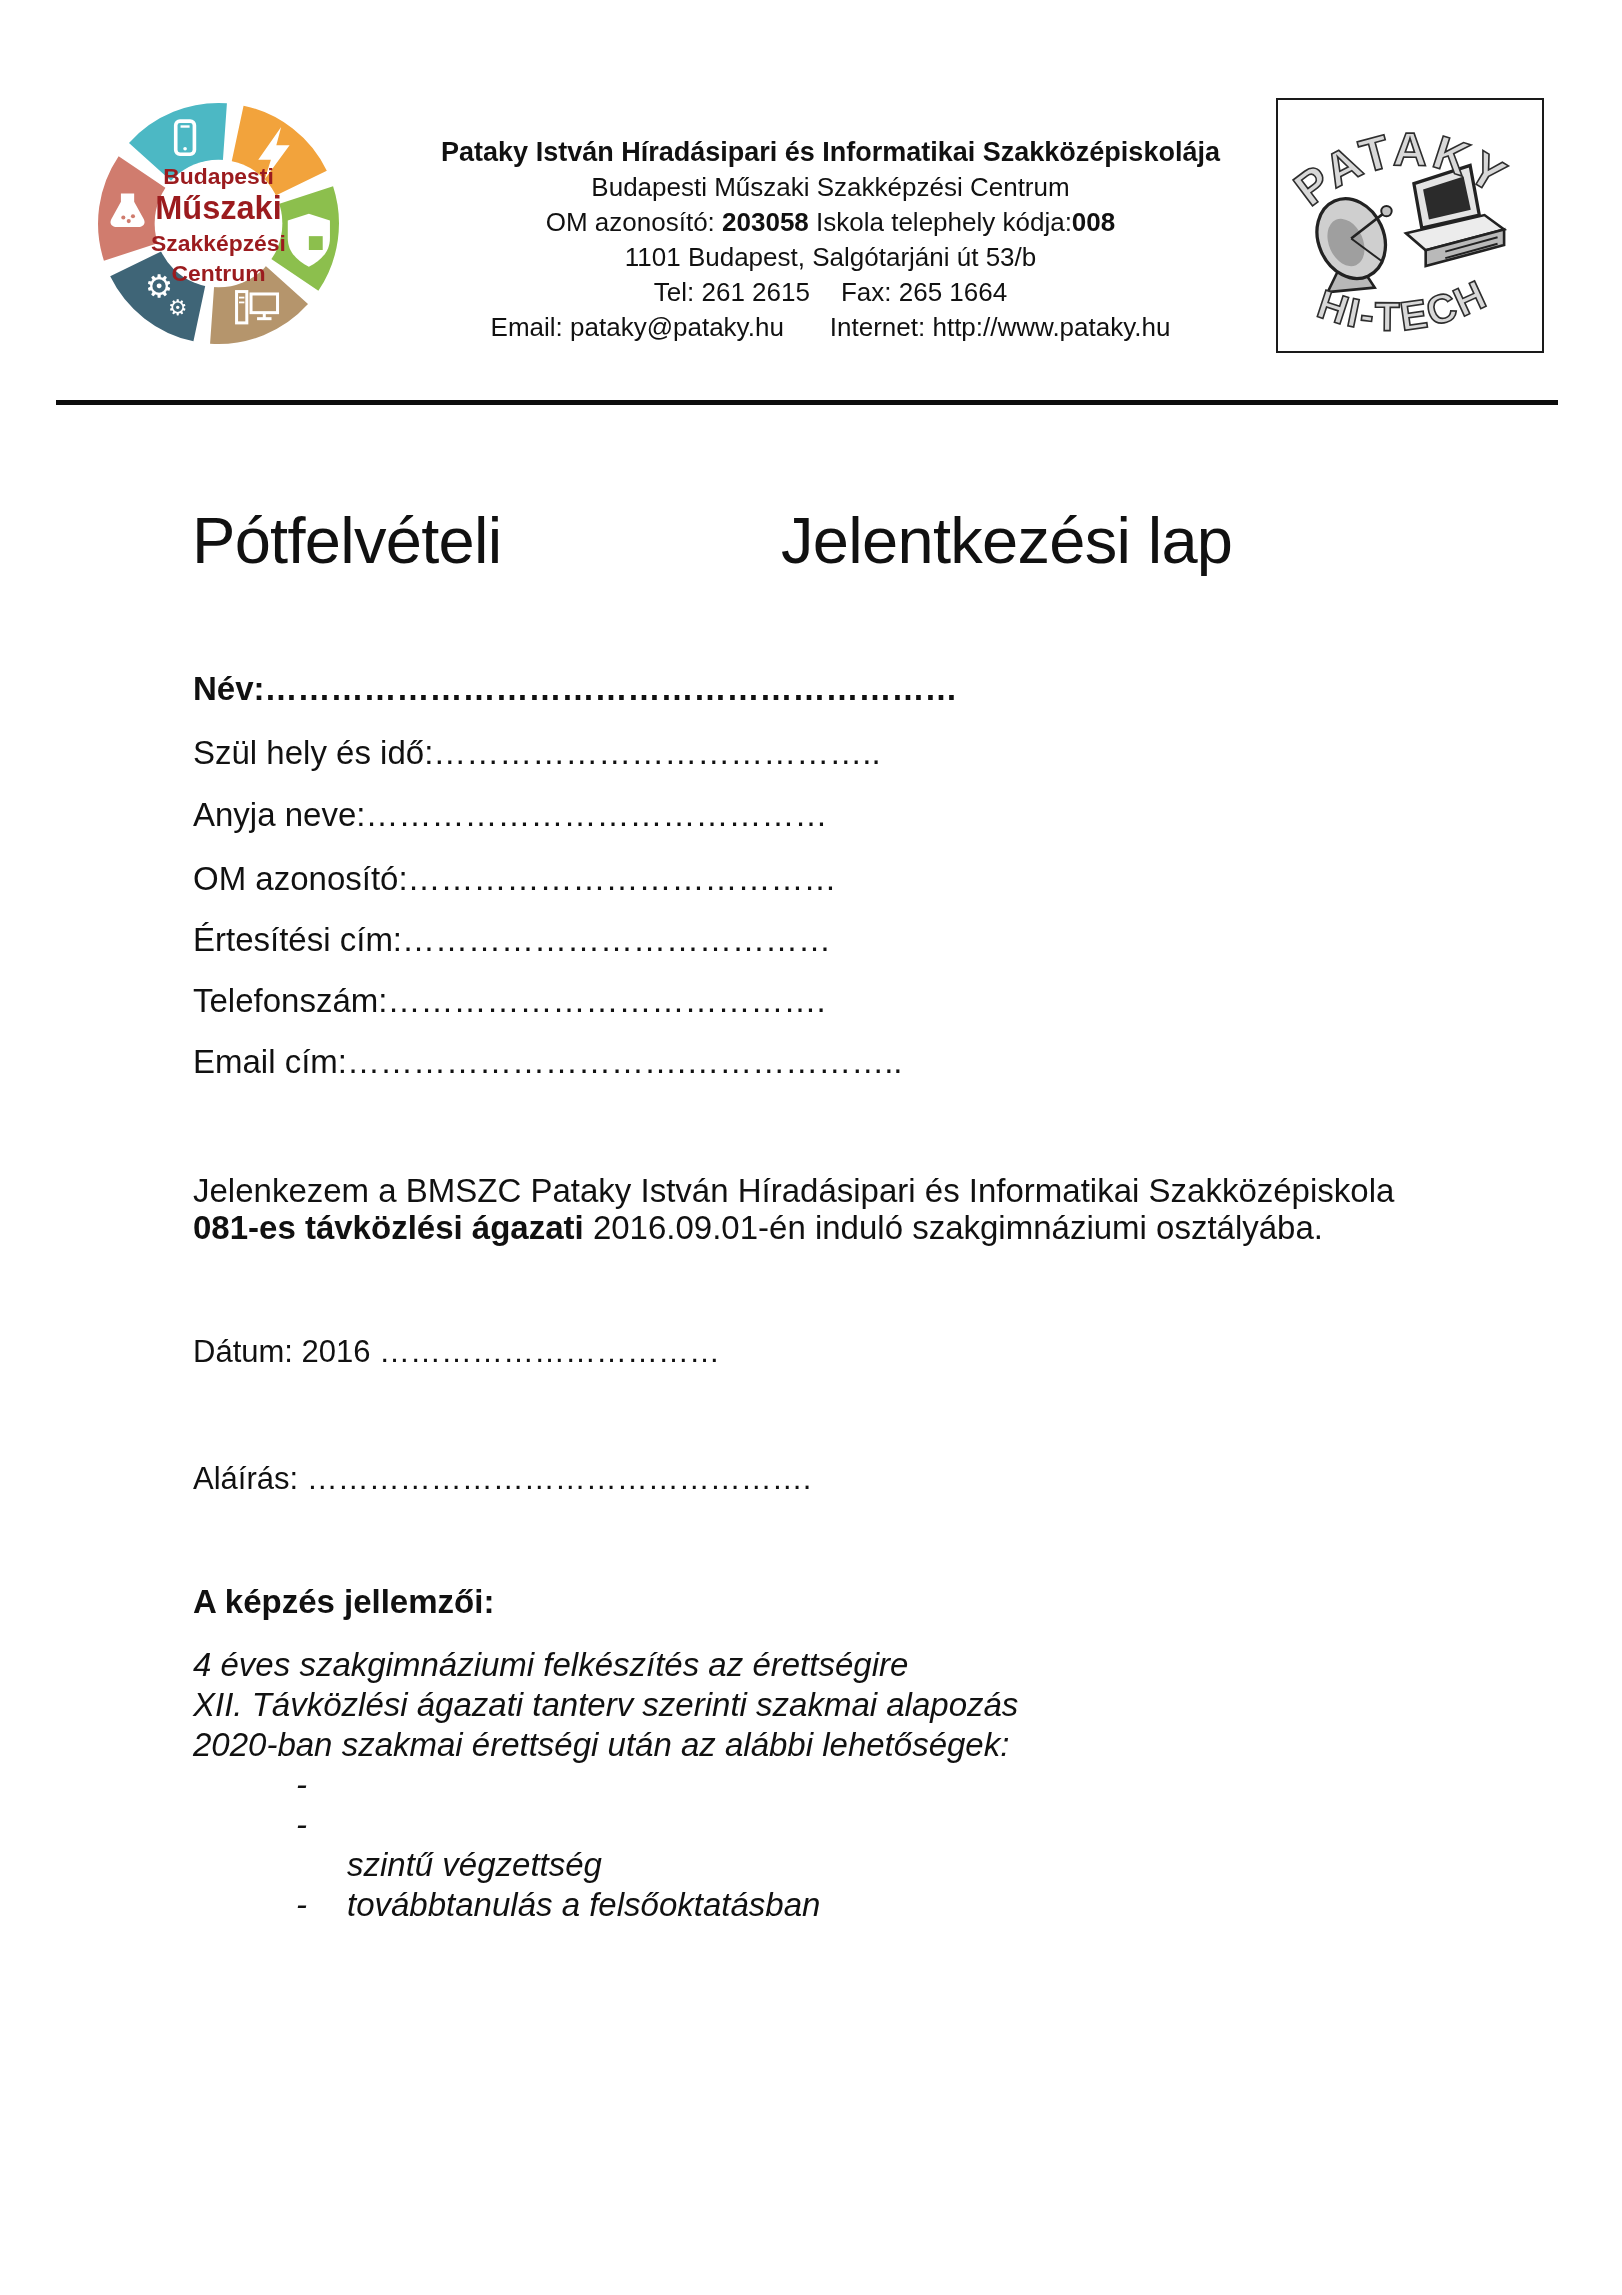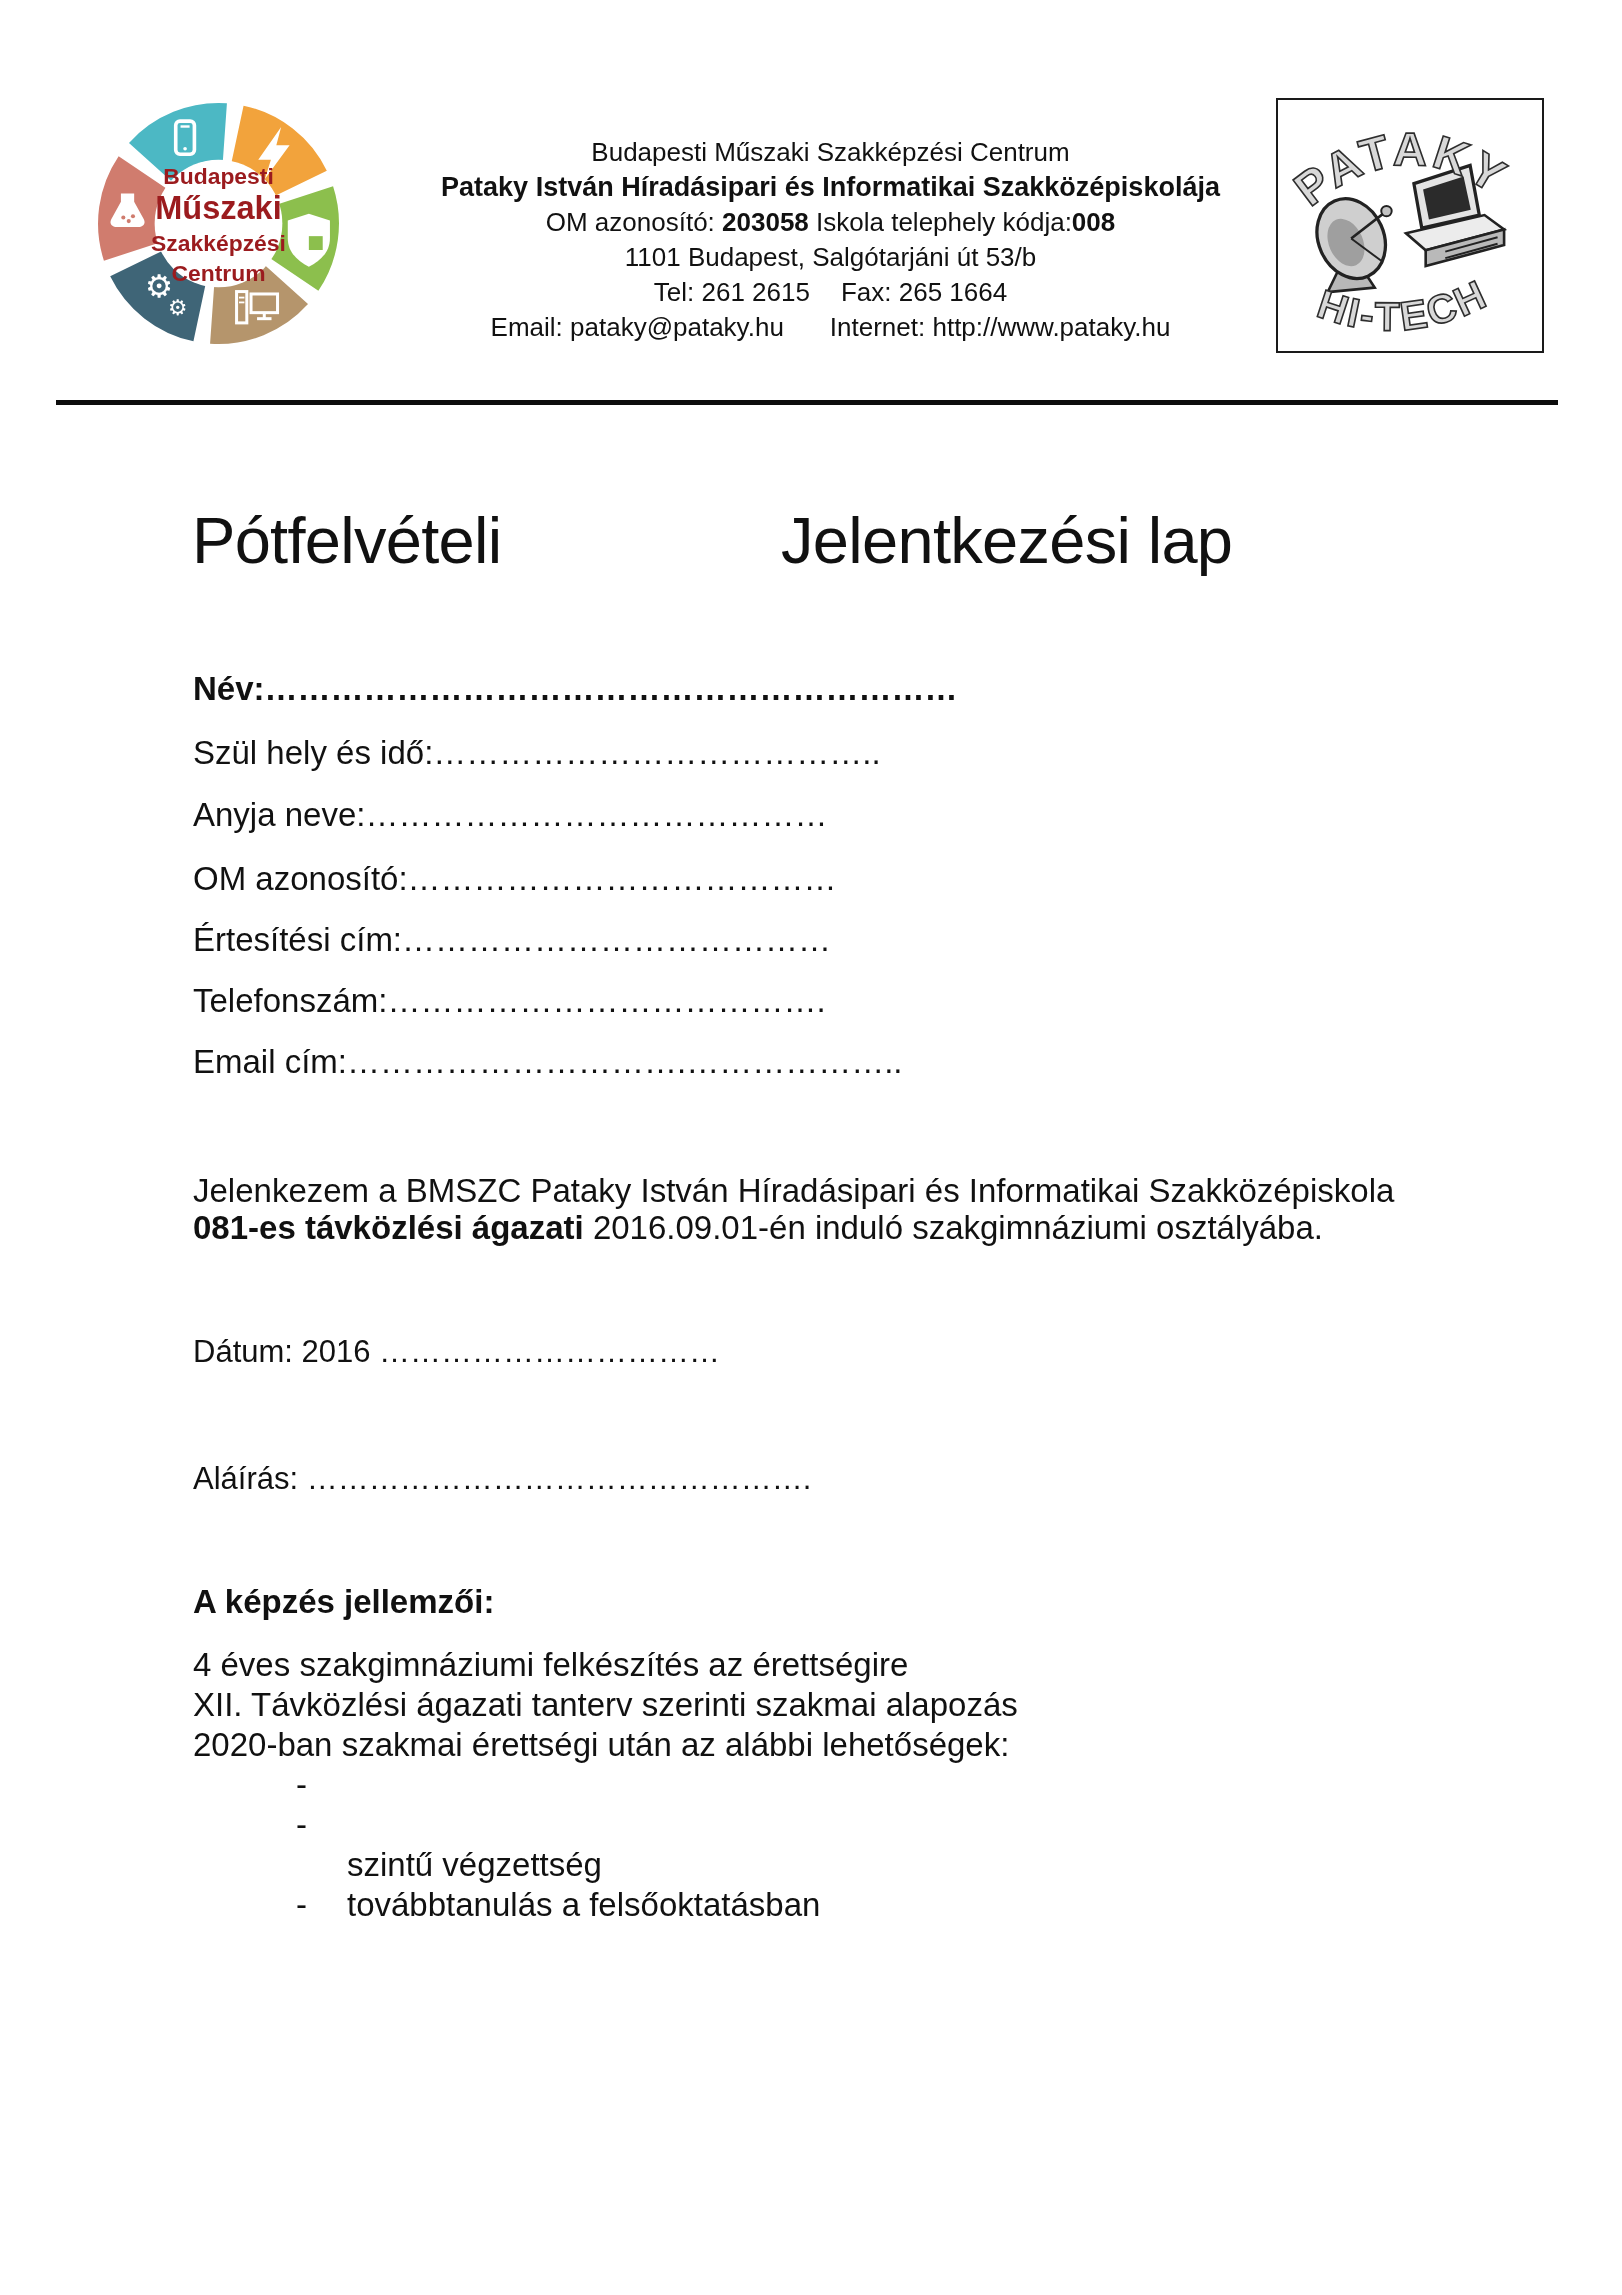--- a/index.html
+++ b/index.html
@@ -20,21 +20,21 @@
   
   .title{top:503px;font-size:65px;letter-spacing:-0.7px;white-space:nowrap;}
   
   .field{left:193px;font-size:33px;white-space:nowrap;}
   
   .statement{left:193px;top:1172px;font-size:33px;line-height:37px;width:1243px;}
   
   .sigline{left:193px;font-size:31px;white-space:nowrap;}
   
   .feat-heading{left:193px;top:1583px;font-size:33px;font-weight:bold;}
-  .features{left:193px;top:1645px;font-size:33px;line-height:40px;width:1256px;}
+  .features{left:193px;top:1645px;font-size:33px;line-height:40px;width:1256px;font-style:italic;}
   .bullet-row{display:flex;}
   .bullet-dash{margin-left:103px;width:51px;flex:0 0 51px;}
   
   .logo-left{left:92px;top:97px;width:253px;height:253px;}
   .logo-right-box{left:1276px;top:98px;width:268px;height:255px;border:2px solid #1a1a1a;box-sizing:border-box;background:#fff;}
 </style>
 </head>
 <body>
 
 <svg class="abs logo-left" viewBox="0 0 420 420">
@@ -78,22 +78,22 @@
 
   <g font-weight="bold" fill="#9b1b1e" text-anchor="middle">
     <text x="210" y="145" font-size="38">Budapesti</text>
     <text x="210" y="202" font-size="54">Műszaki</text>
     <text x="210" y="256" font-size="38">Szakképzési</text>
     <text x="210" y="306" font-size="38">Centrum</text>
   </g>
 </svg>
 
 <div class="abs header-block">
+  <div class="header-line hdr-bold">Pataky István Híradásipari és Informatikai Szakközépiskolája</div>
   <div class="header-line">Budapesti Műszaki Szakképzési Centrum</div>
-  <div class="header-line hdr-bold">Pataky István Híradásipari és Informatikai Szakközépiskolája</div>
   <div class="header-line"><span>OM azonosító: </span><b class="inline">203058</b><span> Iskola telephely kódja:</span><b class="inline">008</b></div>
   <div class="header-line">1101 Budapest, Salgótarjáni út 53/b</div>
   <div class="header-line"><span>Tel: 261 2615</span><span class="gap-md"></span><span>Fax: 265 1664</span></div>
   <div class="header-line"><span>Email: pataky@pataky.hu</span><span class="gap-lg"></span><span>Internet: http://www.pataky.hu</span></div>
 </div>
 
 <div class="abs logo-right-box">
   <svg width="264" height="251" viewBox="0 0 404 384">
     <defs>
       <path id="arcT" d="M 42,172 Q 202,28 362,172"></path>

